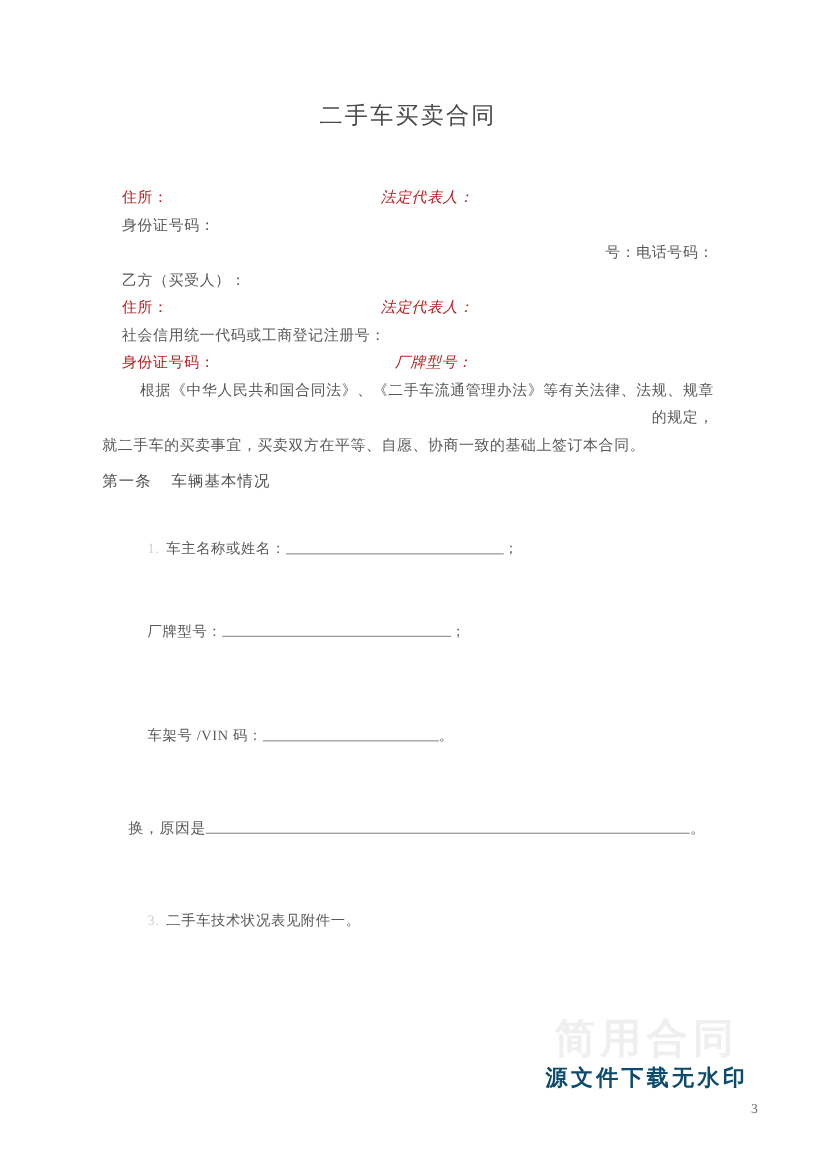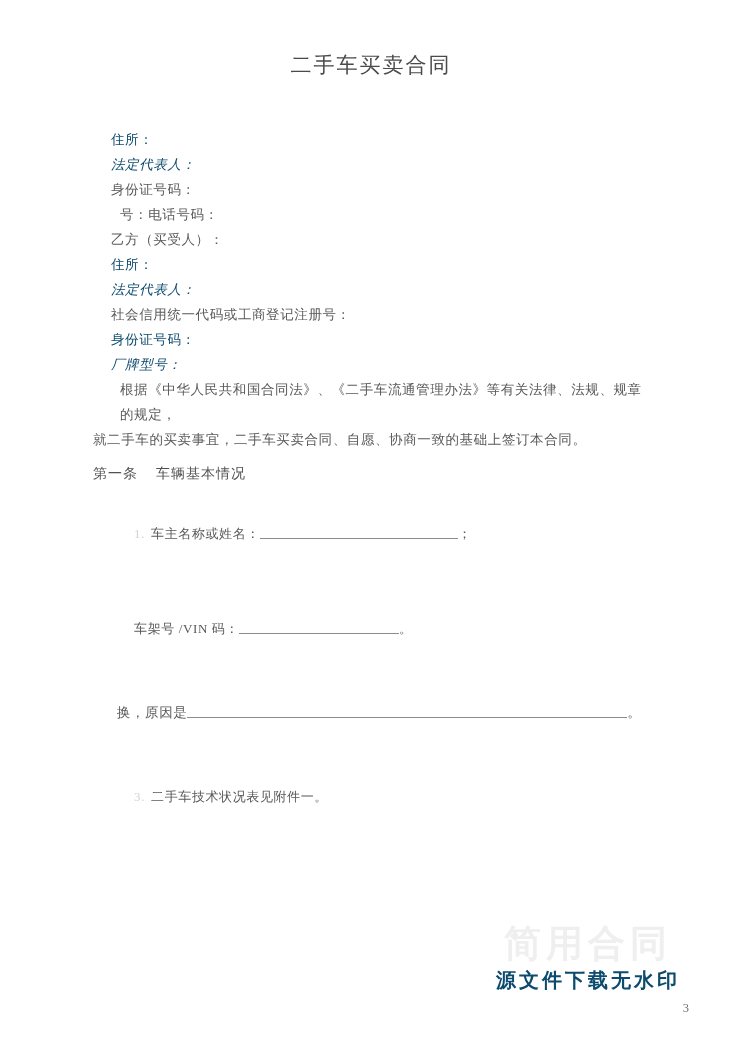--- a/index.html
+++ b/index.html
@@ -26,50 +26,49 @@
     width: 556px;
   }
 
   
   .doc-title {
     text-align: center;
     font-size: 21px;
     letter-spacing: 2px;
     color: #4a4a4a;
     margin: 0;
-    padding-top: 52px;
+    padding-top: 92px;
     line-height: 1.3;
     font-weight: normal;
   }
 
   
   .line {
     font-size: 13.5px;
     line-height: 25px;
     color: #595959;
     letter-spacing: 0.6px;
     white-space: pre-wrap;
     margin: 0;
   }
   .line.indent1 { padding-left: 18px; }
-  .line.indent2 { padding-left: 27px; }
+  .line.indent2 { padding-left: 27px; text-align: right; }
 
   .gap-sm { height: 9px; }
   .gap-md { height: 20px; }
   .gap-lg { height: 28px; }
 
   
   .row2 {
     font-size: 13.5px;
     line-height: 25px;
-    color: #0c4a6e;
+    color: #b91c1c;
     letter-spacing: 0.6px;
     display: flex;
     padding-left: 18px;
-    flex-direction: column;
   }
   .row2 .c1 { width: 235px; flex: none; }
   .row2 .c2 { flex: 1; font-style: italic; }
 
   
   .section-title {
     text-align: left;
     font-size: 14px;
     line-height: 26px;
     color: #525252;
@@ -178,34 +177,37 @@
     </div>
 
     <div class="line indent1">社会信用统一代码或工商登记注册号：</div>
 
     <div class="row2">
       <span class="c1" style="width:248px">身份证号码：</span>
       <span class="c2">厂牌型号：</span>
     </div>
 
     <div class="line indent2">根据《中华人民共和国合同法》、《二手车流通管理办法》等有关法律、法规、规章的规定，</div>
-    <div class="line">就二手车的买卖事宜，二手车买卖合同、自愿、协商一致的基础上签订本合同。</div>
+    <div class="line">就二手车的买卖事宜，买卖双方在平等、自愿、协商一致的基础上签订本合同。</div>
 
     <div class="gap-sm"></div>
 
     <div class="section-title">
       <span>第一条</span><span class="gapsp"></span><span>车辆基本情况</span>
     </div>
 
     <div class="gap-sm"></div>
 
     <div class="numline">
       <span class="num-faint">1.</span><span>车主名称或姓名：</span><span class="blank b-owner"></span><span>；</span>
     </div>
 
+    <div class="numline">
+      <span>厂牌型号：</span><span class="blank b-model"></span><span>；</span>
+    </div>
 
     <div class="gap-md"></div>
 
     <div class="numline">
       <span>车架号 /VIN 码：</span><span class="blank b-vin"></span><span>。</span>
     </div>
 
     <div class="gap-sm"></div>
 
     <div class="line">

